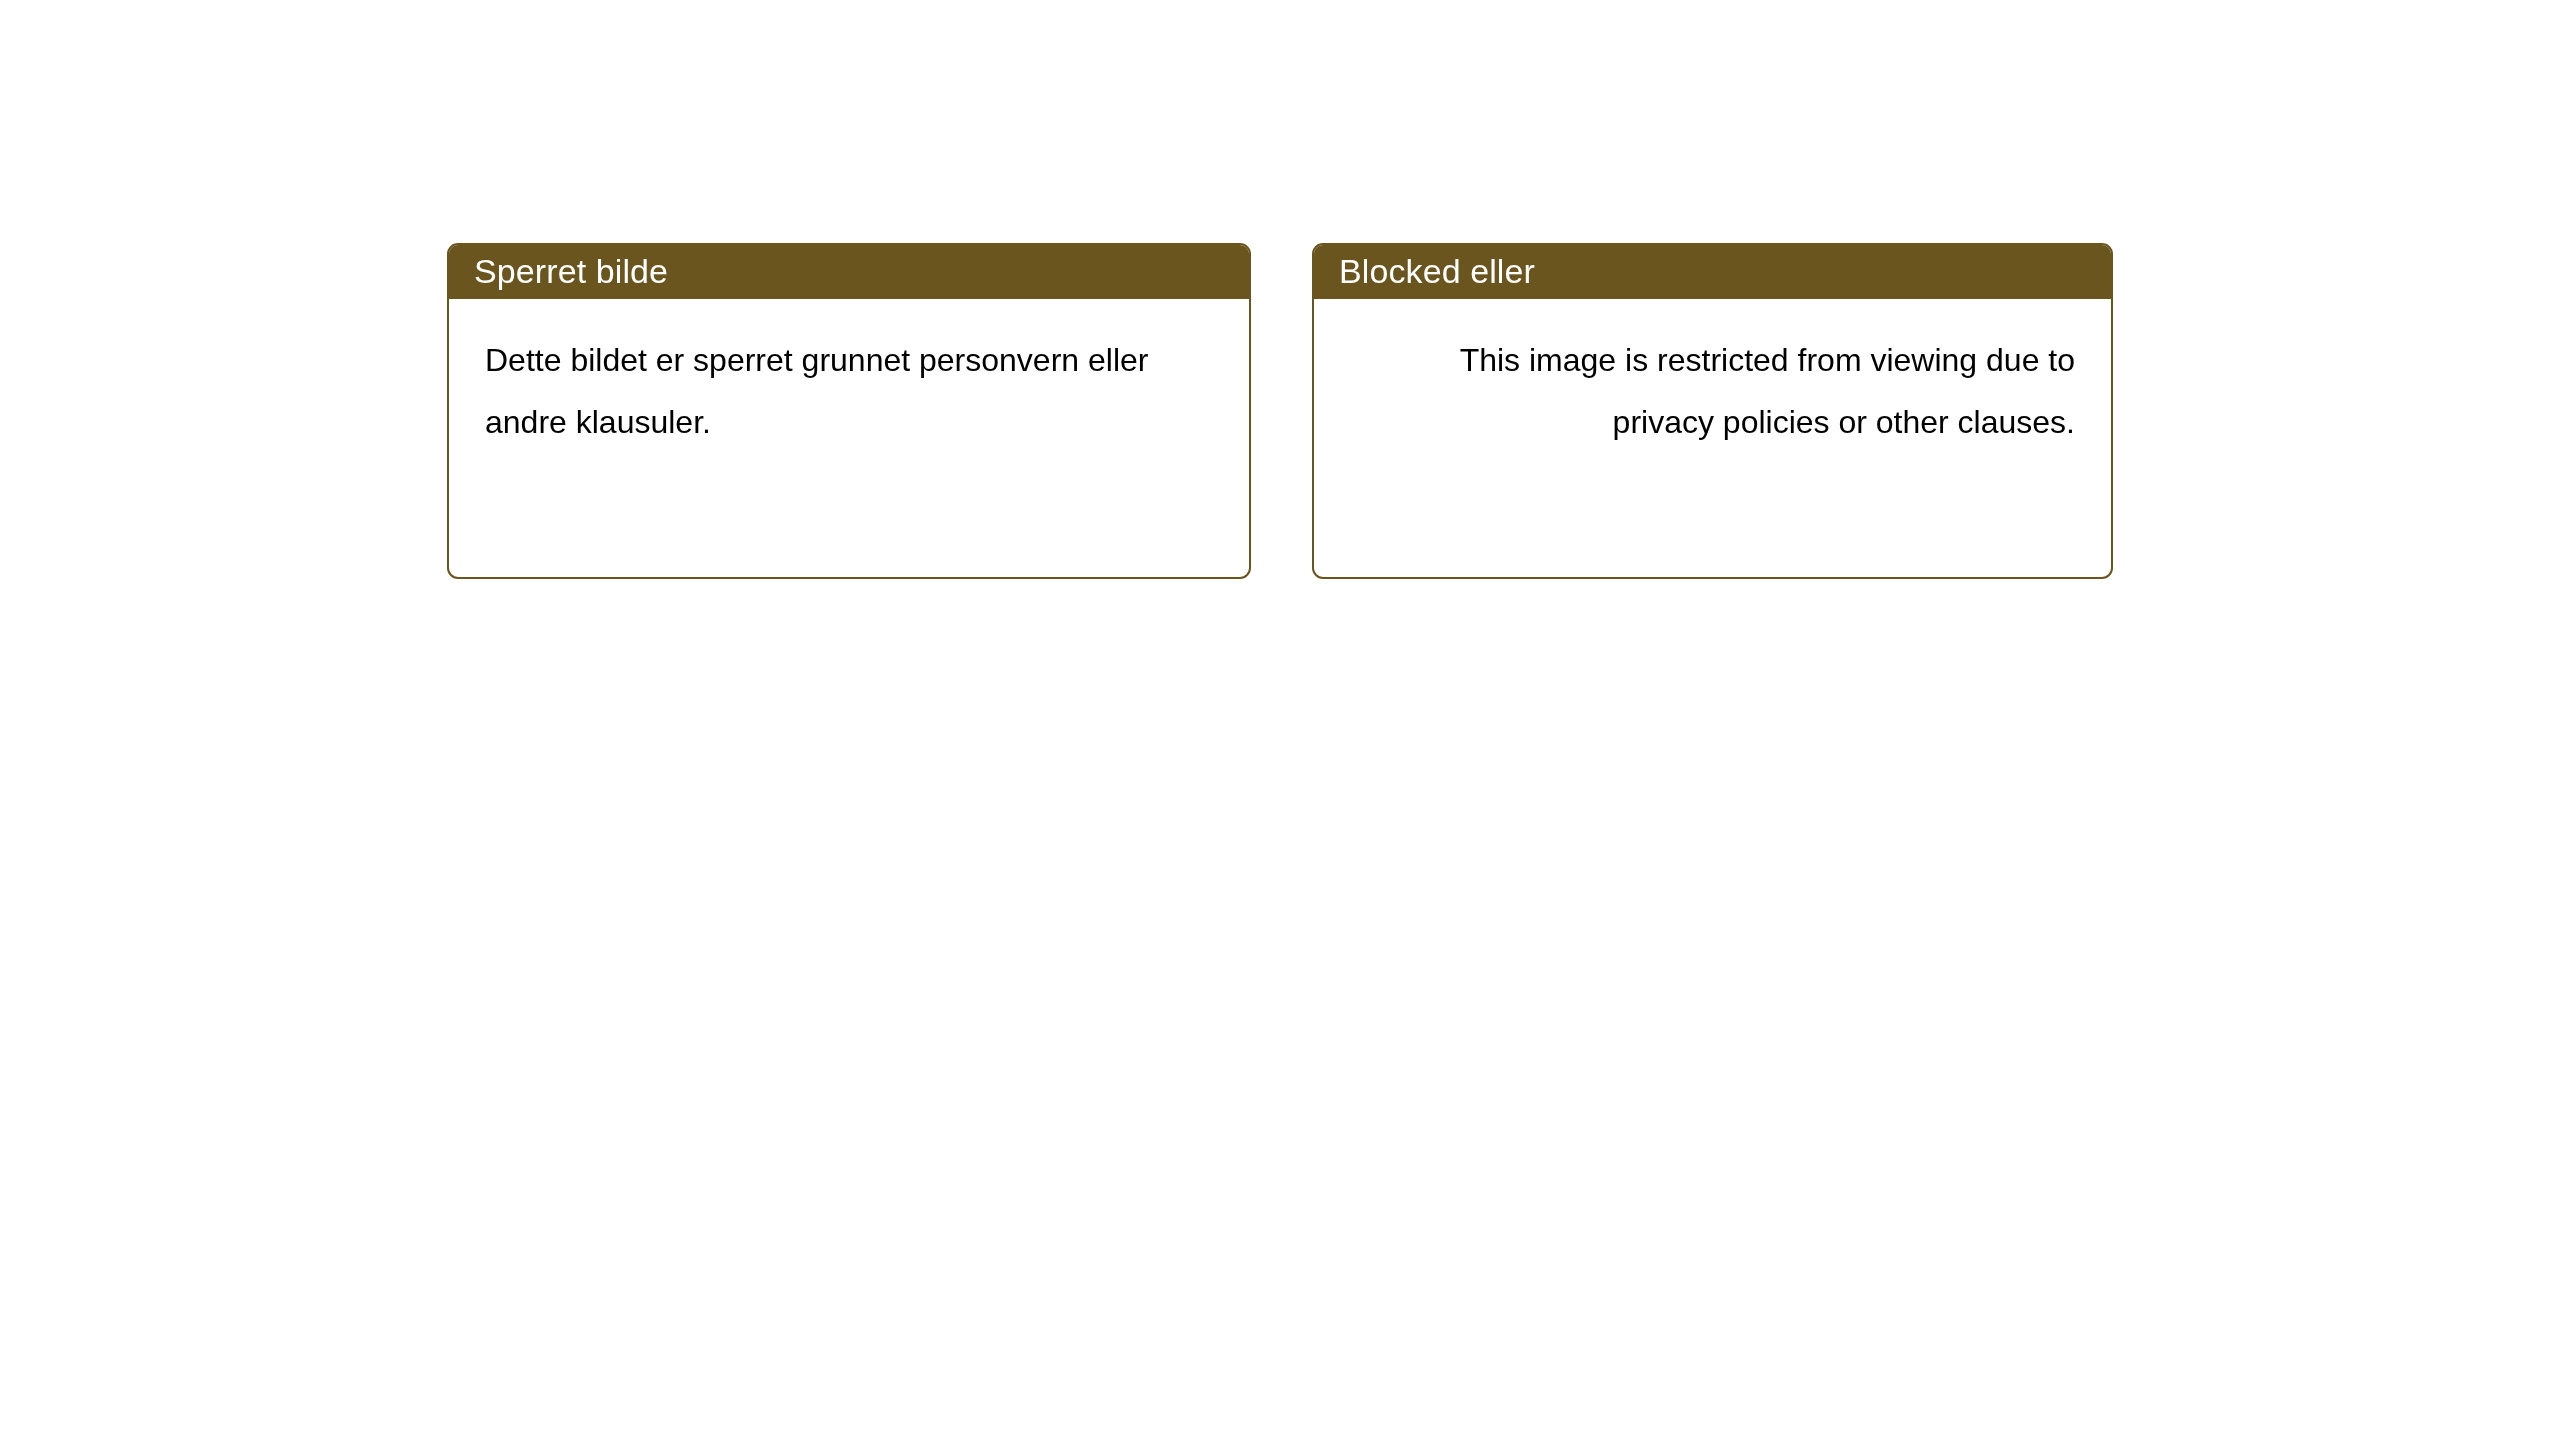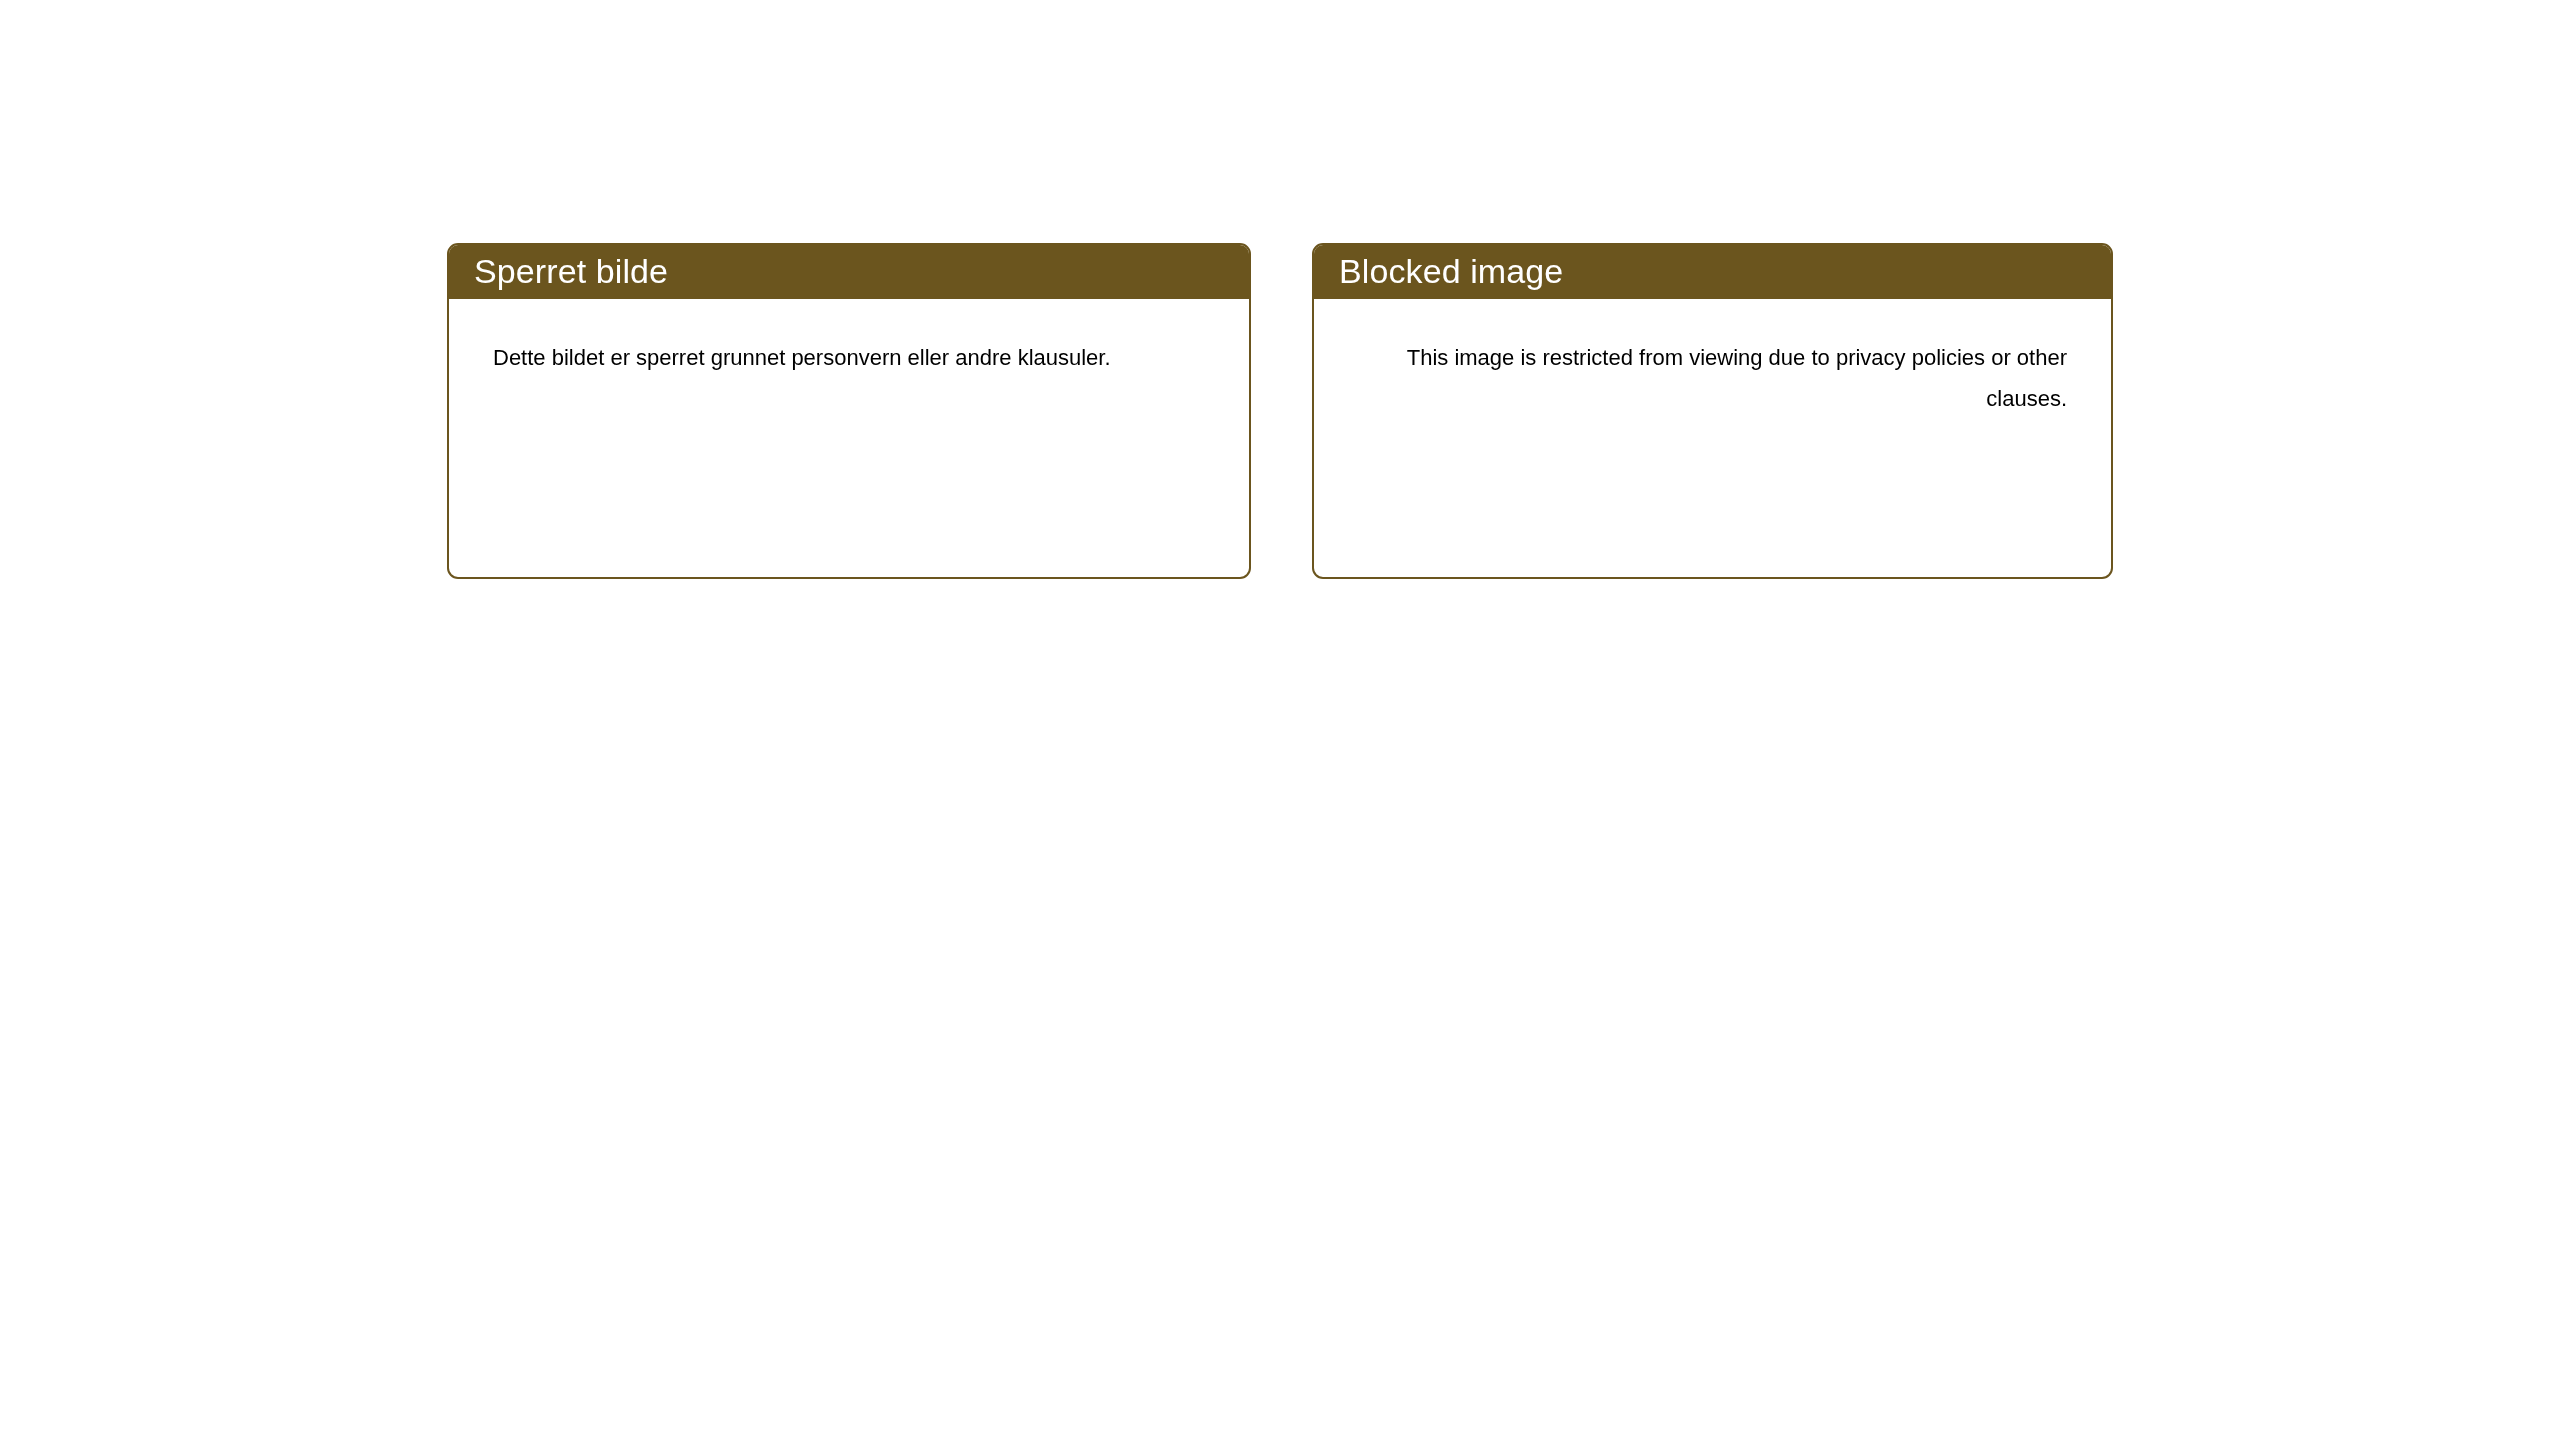--- a/index.html
+++ b/index.html
@@ -69,24 +69,24 @@
   }
 
   .card-body {
     box-sizing: border-box;
     padding: 22px 28px 0 28px;
     background: #ffffff;
   }
 
   .card-text {
     color: #000000;
-    font-size: 22px;
-    line-height: 41px;
+    font-size: 32px;
+    line-height: 62px;
     font-weight: normal;
-    margin: 16px;
+    margin: 8px;
     max-width: 720px;
   }
 
   .card-text.second {
     margin-top: 43px;
   }
 
   #card-en .card-text {
     max-width: 730px;
     text-align: right;
@@ -101,20 +101,20 @@
     <div class="card-header">
       <span class="card-title">Sperret bilde</span>
     </div>
     <div class="card-body">
       <p class="card-text first">Dette bildet er sperret grunnet personvern eller andre klausuler.</p>
     </div>
   </div>
 
   <div class="card" id="card-en">
     <div class="card-header">
-      <span class="card-title">Blocked image</span>
+      <span class="card-title">Blocked eller</span>
     </div>
     <div class="card-body">
       <p class="card-text first">This image is restricted from viewing due to privacy policies or other clauses.</p>
     </div>
   </div>
 
 </div>
 
 </body></html>

